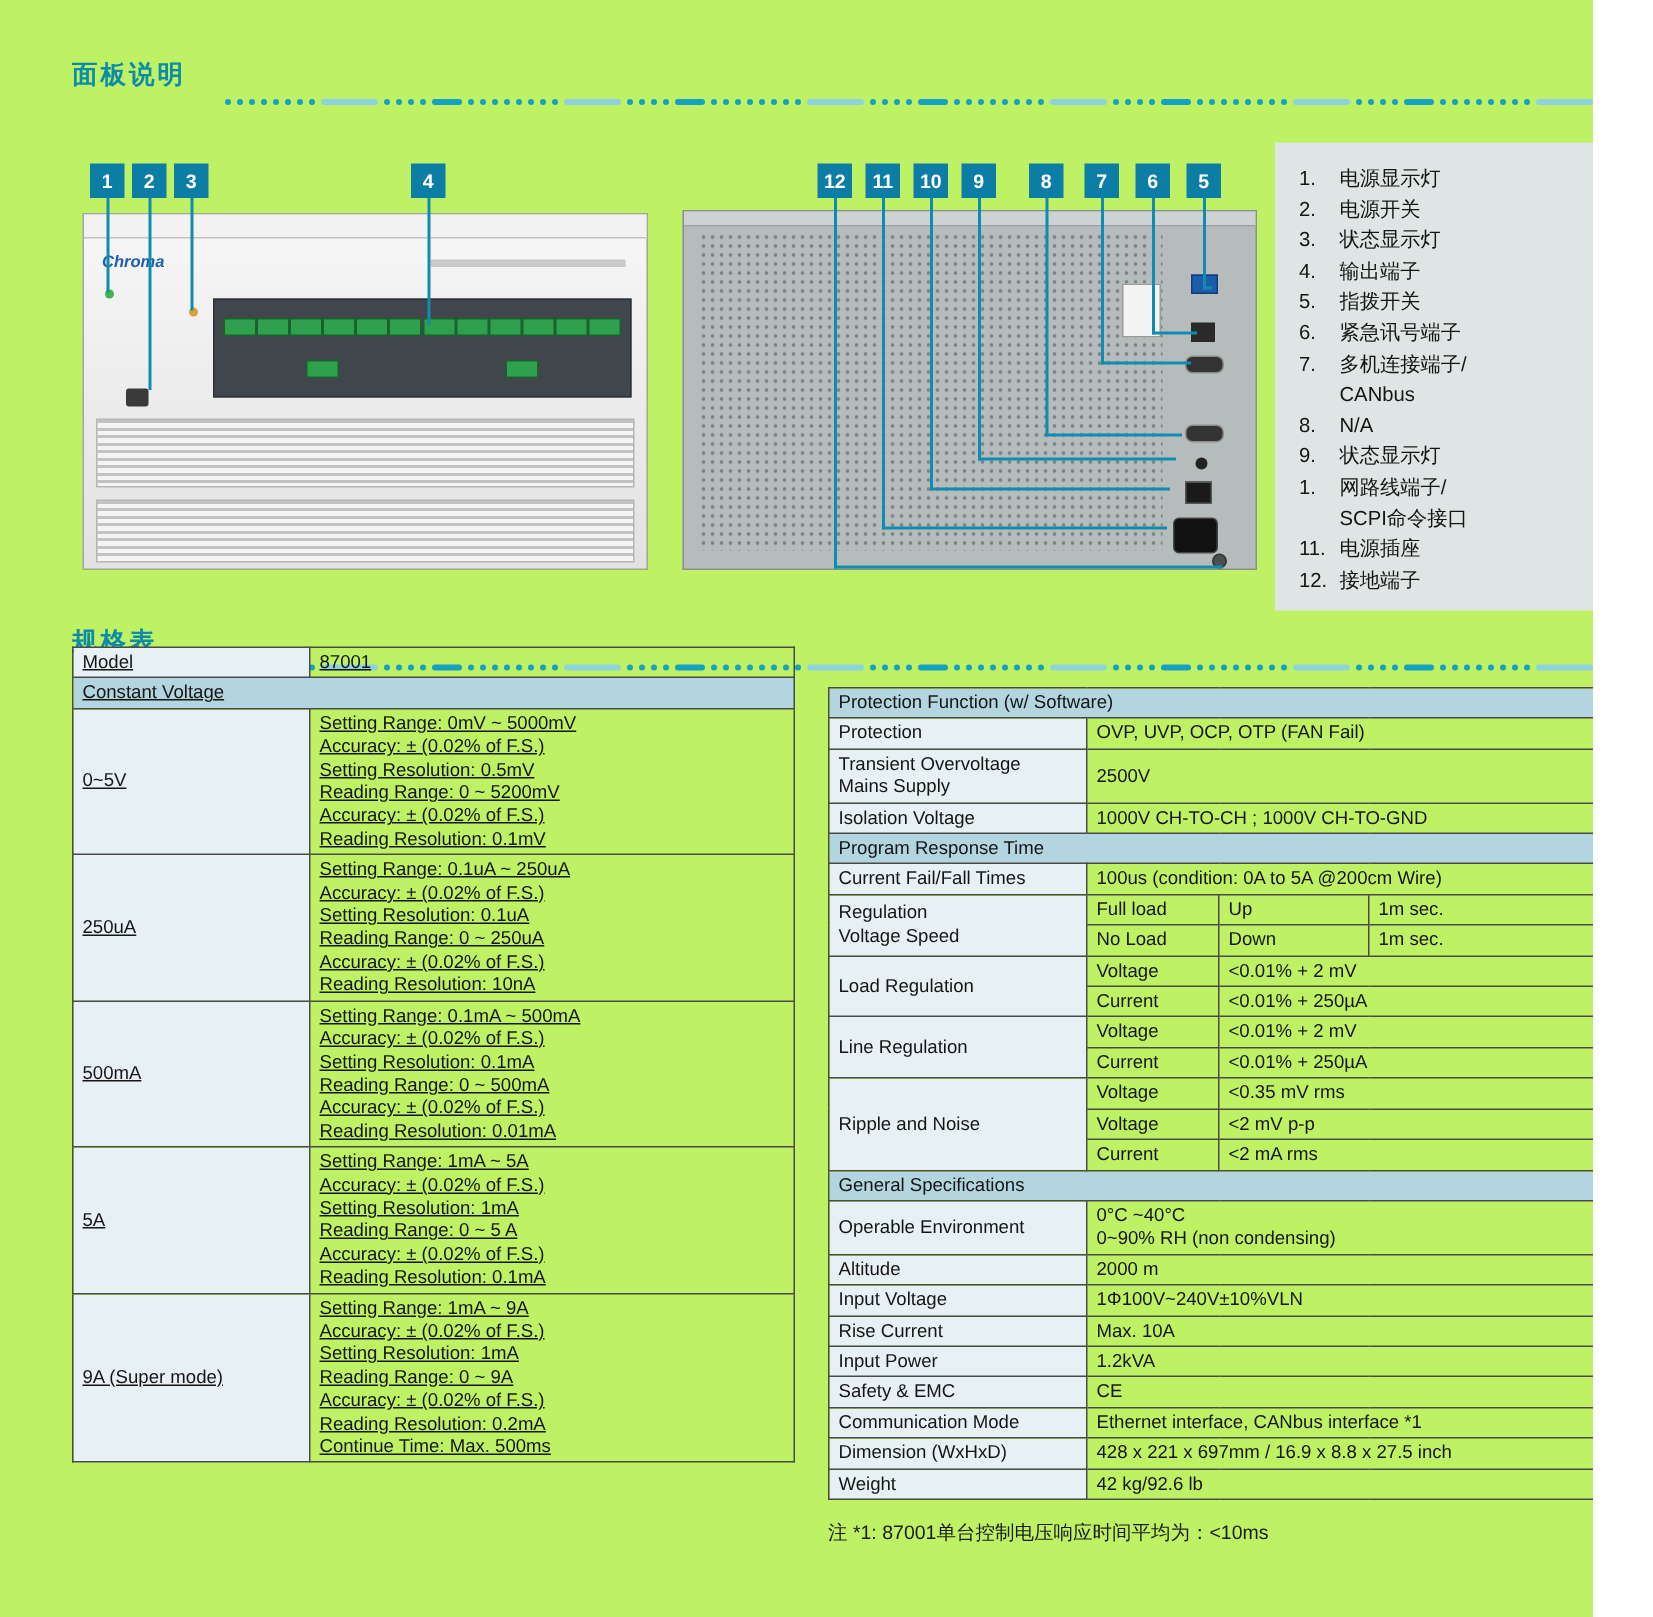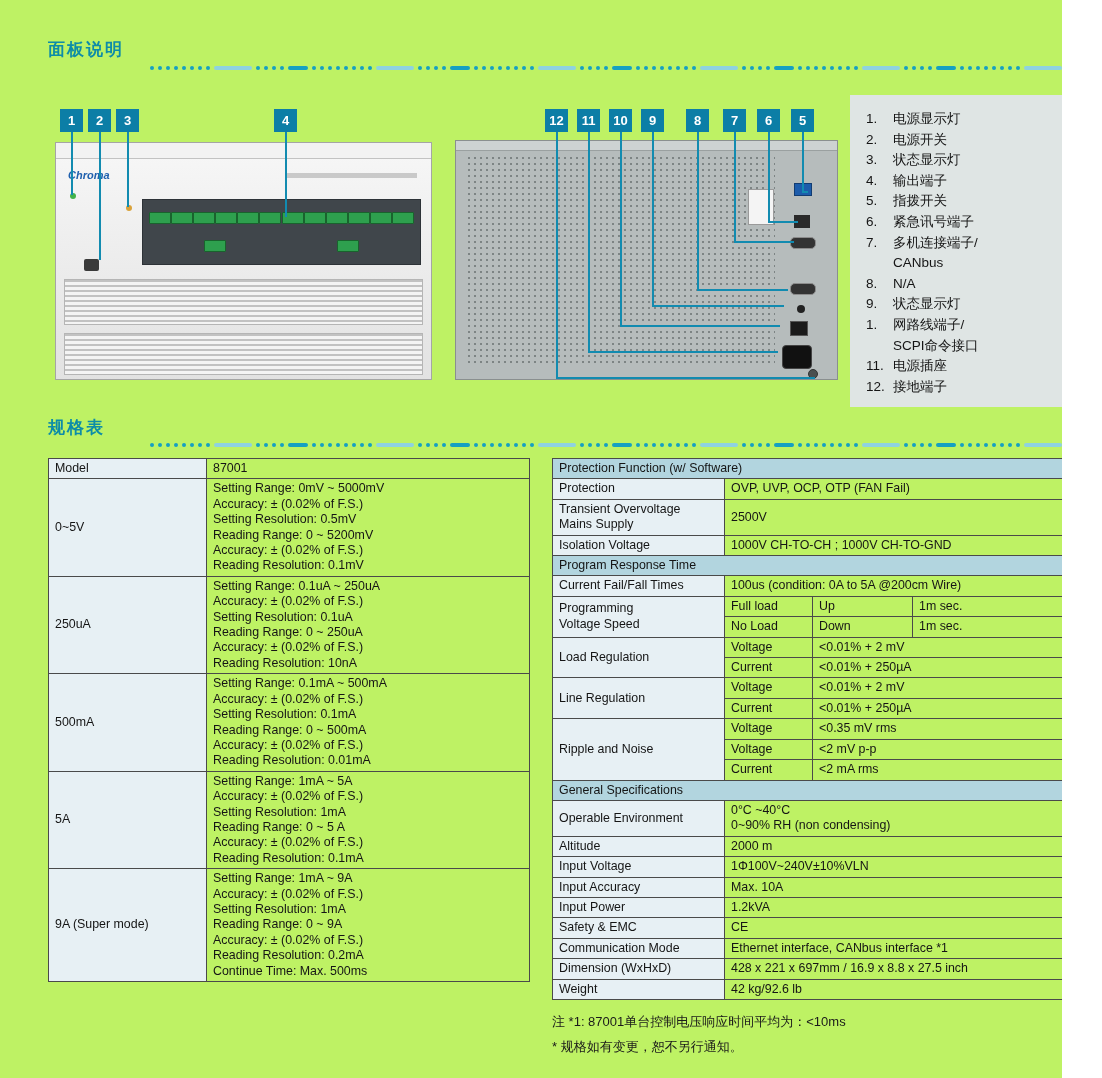--- a/index.html
+++ b/index.html
@@ -53,21 +53,21 @@
   .rd-pwr{position:absolute;left:326px;top:204px;width:30px;height:24px;background:#111;border-radius:4px;border:1px solid #444;}
   .rd-gnd{position:absolute;left:352px;top:228px;width:10px;height:10px;border-radius:50%;background:#4a4f4f;border:1px solid #333;}
 
   
   .legend{position:absolute;left:850px;top:0;width:245px;height:312px;background:#dfe5e4;padding:14px 8px 8px 16px;}
   .lg-row{display:flex;font-size:13.5px;line-height:20.6px;}
   .lg-num{width:27px;flex:0 0 auto;}
   .lg-txt{white-space:pre-line;}
 
   
-  .ltable{position:absolute;left:48px;top:458px;width:482px;}
+  .ltable{position:absolute;left:48px;top:431px;width:482px;text-decoration:underline;}
   .rtable{position:absolute;left:552px;top:458px;width:543px;}
   table.spec{border-collapse:collapse;width:100%;font-size:12.4px;line-height:15.4px;table-layout:fixed;}
   table.spec td{border:1px solid #4a4a4a;padding:2px 6px;vertical-align:middle;white-space:pre-line;overflow:hidden;}
   td.lbl{background:#e7f0f4;}
   td.sec{background:#b2d5df;}
   .notes{margin-top:10px;font-size:13px;line-height:1.9;color:#1a1a1a;}
 </style>
 </head>
 <body>
 
@@ -381,20 +381,23 @@
       <colgroup>
           <col style="width:158px">
           <col>
         </colgroup>
       <tbody id="ltbody">
           <tr>
             <td class="lbl">Model</td>
             <td colspan="1">87001</td>
           </tr>
           <tr>
+            <td class="sec" colspan="2">Constant Voltage</td>
+          </tr>
+          <tr>
             <td class="lbl">0~5V</td>
             <td colspan="1">Setting Range: 0mV ~ 5000mV
 Accuracy: ± (0.02% of F.S.)
 Setting Resolution: 0.5mV
 Reading Range: 0 ~ 5200mV
 Accuracy: ± (0.02% of F.S.)
 Reading Resolution: 0.1mV</td>
           </tr>
           <tr>
             <td class="lbl">250uA</td>
@@ -463,21 +466,21 @@
             <td colspan="3">1000V CH-TO-CH ; 1000V CH-TO-GND</td>
           </tr>
           <tr>
             <td class="sec" colspan="4">Program Response Time</td>
           </tr>
           <tr>
             <td class="lbl">Current Fail/Fall Times</td>
             <td colspan="3">100us (condition: 0A to 5A @200cm Wire)</td>
           </tr>
           <tr>
-            <td class="lbl" rowspan="2">Programming
+            <td class="lbl" rowspan="2">Regulation
 Voltage Speed</td>
             <td>Full load</td>
             <td>Up</td>
             <td colspan="1">1m sec.</td>
           </tr>
           <tr>
             <td>No Load</td>
             <td>Down</td>
             <td colspan="1">1m sec.</td>
           </tr>
@@ -522,21 +525,21 @@
           </tr>
           <tr>
             <td class="lbl">Altitude</td>
             <td colspan="3">2000 m</td>
           </tr>
           <tr>
             <td class="lbl">Input Voltage</td>
             <td colspan="3">1Φ100V~240V±10%VLN</td>
           </tr>
           <tr>
-            <td class="lbl">Input Accuracy</td>
+            <td class="lbl">Rise Current</td>
             <td colspan="3">Max. 10A</td>
           </tr>
           <tr>
             <td class="lbl">Input Power</td>
             <td colspan="3">1.2kVA</td>
           </tr>
           <tr>
             <td class="lbl">Safety &amp; EMC</td>
             <td colspan="3">CE</td>
           </tr>
@@ -549,17 +552,16 @@
             <td colspan="3">428 x 221 x 697mm / 16.9 x 8.8 x 27.5 inch</td>
           </tr>
           <tr>
             <td class="lbl">Weight</td>
             <td colspan="3">42 kg/92.6 lb</td>
           </tr>
         </tbody>
     </table>
     <div class="notes">
       <div>注 *1: 87001单台控制电压响应时间平均为：&lt;10ms</div>
-      <div>* 规格如有变更，恕不另行通知。</div>
     </div>
   </div>
 
 </div>
 
 </body></html>

